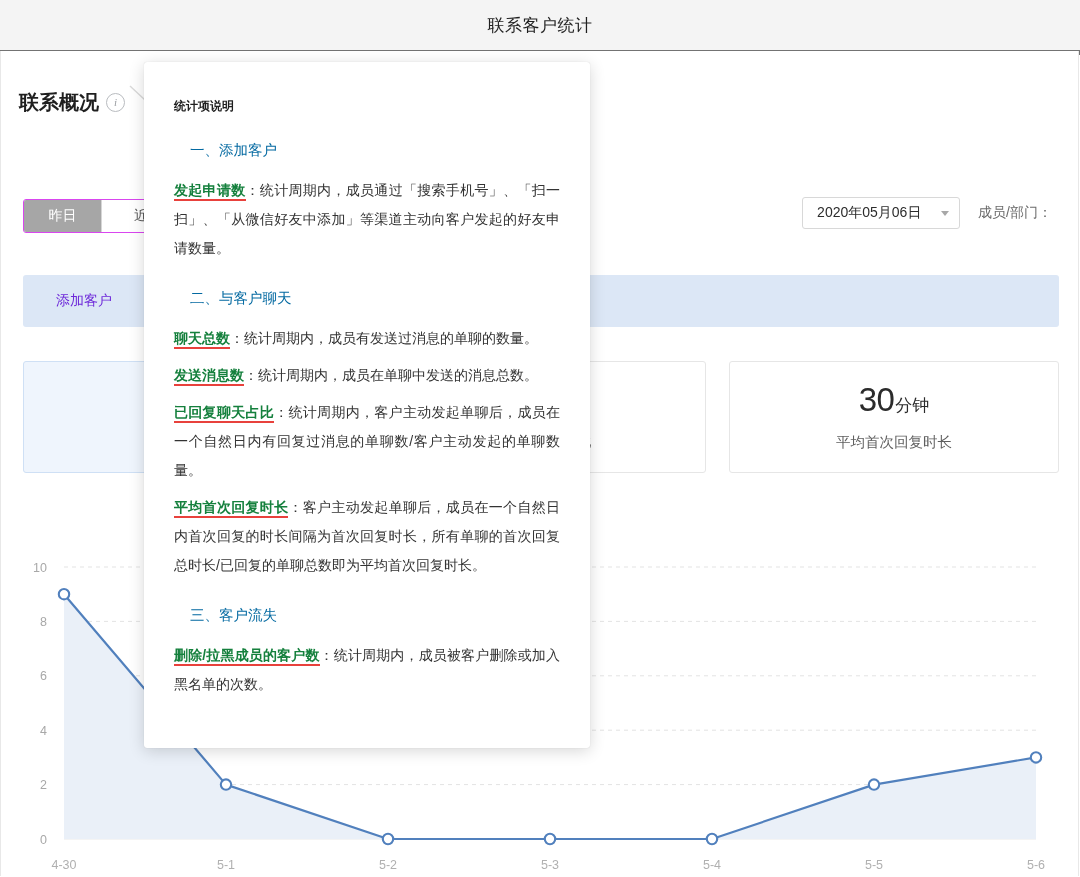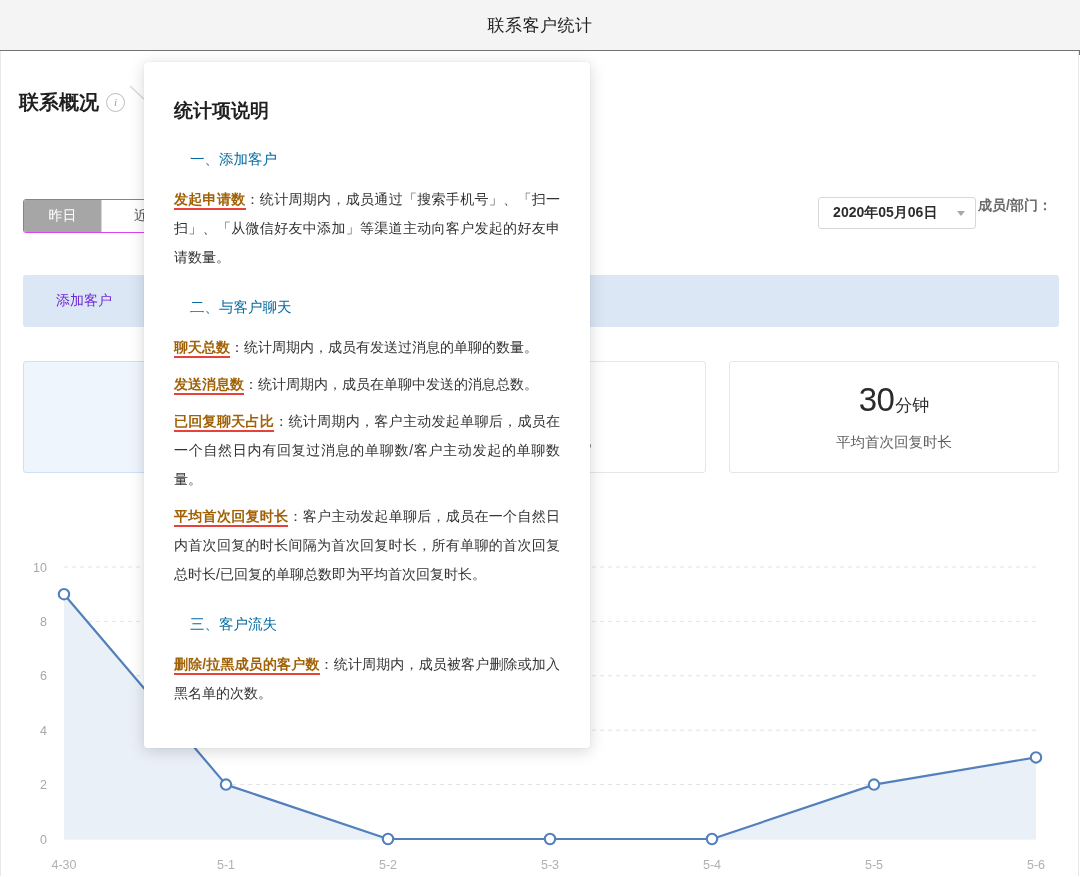--- a/index.html
+++ b/index.html
@@ -47,21 +47,21 @@
   .pill{
     display:flex;align-items:center;justify-content:center;
     min-width:78px;padding:0 17px;font-size:14px;background:#fff;color:#555;
     border-right:1px solid #d6d6d6;box-sizing:border-box;
   }
   .pill:last-child{border-right:none;}
   .pill.active{background:#a6a6a6;color:#fff;}
 
   
   .controls{
-    position:absolute;right:26px;top:146px;display:flex;gap:2px;font-weight:bold;
+    position:absolute;right:26px;top:146px;display:flex;align-items:center;gap:18px;
   }
   .ctl-label{font-size:14px;color:#6b6b6b;}
   .select-box{
     height:32px;border:1px solid #d8d8d8;border-radius:3px;background:#fff;
     display:flex;align-items:center;justify-content:space-between;
     padding:0 10px 0 14px;box-sizing:border-box;font-size:14px;color:#2c2c2c;
   }
   .select-date{width:158px;}
   .select-member{width:154px;}
   .caret{
@@ -99,26 +99,26 @@
   .x-tick{font-size:12.5px;fill:#b0b0b0;text-anchor:middle;font-family:"Liberation Sans",sans-serif;}
 
   
   .popup{
     position:absolute;left:144px;top:62px;width:446px;height:686px;
     background:#fff;border-radius:3px;
     box-shadow:0 3px 16px rgba(0,0,0,.16),0 0 1px rgba(0,0,0,.18);
     box-sizing:border-box;padding:28px 30px 0 30px;overflow:hidden;
     z-index:20;
   }
-  .popup-title{font-size:19px;font-weight:bold;color:#1f1f1f;margin:8px 0 26px 0;}
+  .popup-title{font-size:12px;font-weight:bold;color:#1f1f1f;margin:8px 0 26px 0;}
   .pop-h{font-size:14.5px;font-weight:normal;color:#0369a1;margin:0 0 16px 16px;}
   .pop-h.spaced{margin-top:26px;}
   .pop-p{font-size:14px;color:#333;line-height:29px;margin:0 0 8px 0;text-align:justify;}
   .term{
-    font-weight:bold;color:#a16207;
+    font-weight:bold;color:#15803d;
     border-bottom:2px solid #e8413c;padding-bottom:1px;
   }
   .popup-arrow{
     position:absolute;left:128px;top:84px;width:20px;height:20px;
     z-index:19;
   }
 </style>
 </head>
 <body>
 

